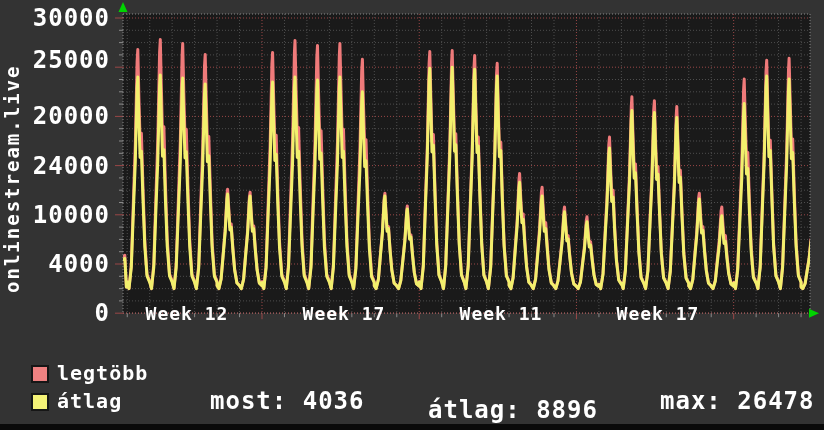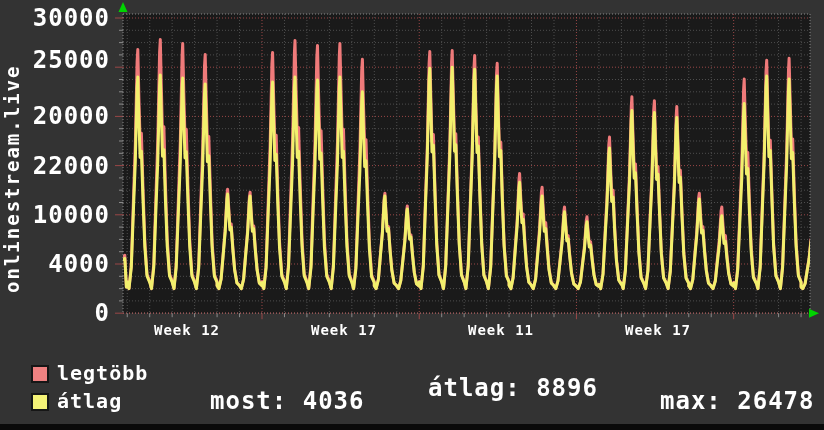--- a/index.html
+++ b/index.html
@@ -8,22 +8,22 @@
     background:#333333;
     font-family:"DejaVu Sans Mono","Liberation Mono",monospace;
     font-weight:bold;color:#ffffff;
     -webkit-font-smoothing:none;
   }
   .ylab{
     position:absolute;left:0;width:110px;text-align:right;
     font-size:24px;line-height:20px;letter-spacing:1px;white-space:pre;
   }
   .xlab{
-    position:absolute;top:320px;transform:translateX(-50%);
-    font-size:14px;line-height:20px;letter-spacing:1px;white-space:pre;
+    position:absolute;top:304px;transform:translateX(-50%);
+    font-size:18px;line-height:20px;letter-spacing:1px;white-space:pre;
   }
   .vtitle{
     position:absolute;left:2px;top:293px;
     transform:rotate(-90deg);transform-origin:0 0;
     font-size:19px;line-height:20px;letter-spacing:2px;white-space:nowrap;
   }
   .swatch{
     position:absolute;left:31px;width:14px;height:14px;
     border:2px solid #161616;background:#888;
   }
@@ -42,21 +42,21 @@
 <body>
 
 <div id="app">
 
   <div class="vtitle">onlinestream.live</div>
 
   <div>
     <div class="ylab" style="top:8px">30000</div>
     <div class="ylab" style="top:50px">25000</div>
     <div class="ylab" style="top:106px">20000</div>
-    <div class="ylab" style="top:156px">22000</div>
+    <div class="ylab" style="top:156px">24000</div>
     <div class="ylab" style="top:205px">10000</div>
     <div class="ylab" style="top:254px">4000</div>
     <div class="ylab" style="top:303px">0</div>
   </div>
 
   <svg id="plot" width="824" height="430">
       <rect x="123" y="14" width="687" height="299.2" fill="#1a1a1a"></rect>
       <defs>
         <clipPath id="pc">
           <rect x="123" y="14" width="687" height="301.2"></rect>
@@ -194,18 +194,18 @@
 
   <div>
     <span class="swatch" id="sw0" style="top: 365px; background: rgb(239, 129, 129);"></span>
     <span class="leglab" style="top:362px">legtöbb</span>
     <span class="swatch" id="sw1" style="top: 393px; background: rgb(244, 242, 118);"></span>
     <span class="leglab" style="top:390px">átlag</span>
   </div>
 
   <div>
     <span class="stat" style="left:210px;top:390px">most: 4036</span>
-    <span class="stat" style="left:428px;top:377px">átlag: 8896</span>
+    <span class="stat" style="left:428px;top:399px">átlag: 8896</span>
     <span class="stat" style="left:660px;top:390px">max: 26478</span>
   </div>
 
   <div id="bottombar"></div>
 </div>
 
 </body></html>

